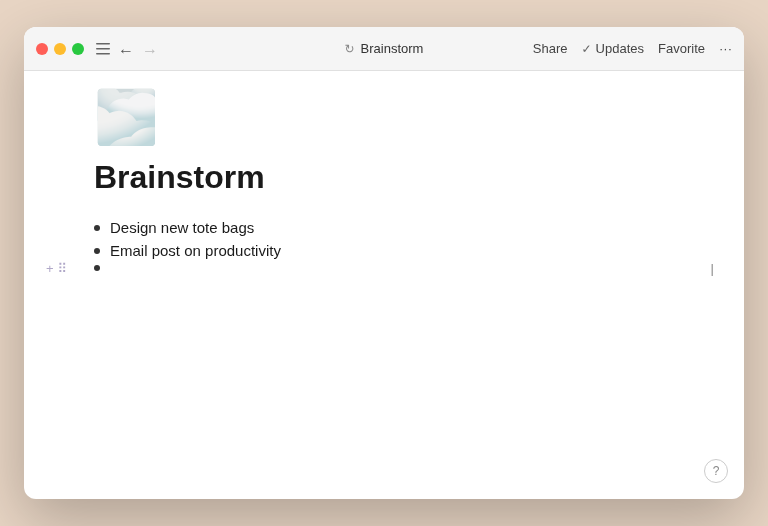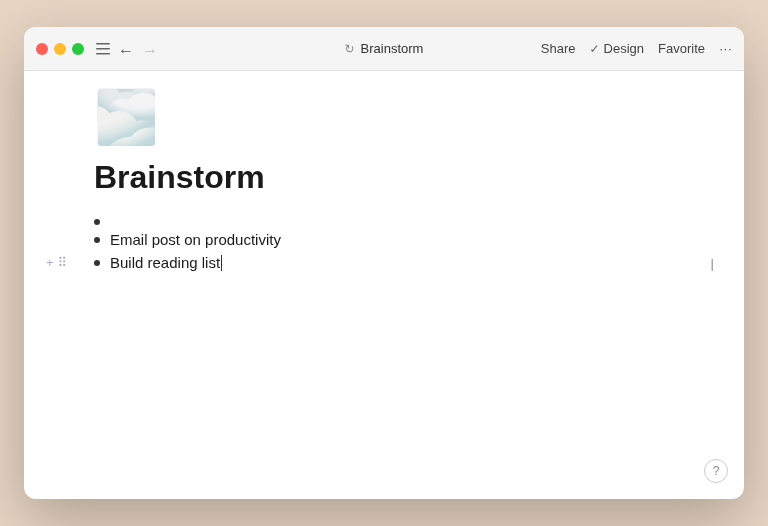--- a/index.html
+++ b/index.html
@@ -258,21 +258,21 @@
       <span class="refresh-icon">↻</span>
       <span>Brainstorm</span>
     </div>
 
     <div class="right-actions">
       <span class="action-btn">
         <span>Share</span>
       </span>
       <span class="action-btn">
         <span class="check">✓</span>
-        <span>Design</span>
+        <span>Updates</span>
       </span>
       <span class="action-btn">
         <span>Favorite</span>
       </span>
       <span class="action-btn">
         <span>···</span>
       </span>
     </div>
   </div>
 
@@ -281,35 +281,35 @@
     <div class="page-icon">
       <span class="cloud-emoji">🌫️</span>
     </div>
 
     <h1 class="page-title">Brainstorm</h1>
 
     <div class="list-container">
 
       <div class="list-item">
         <div class="bullet"></div>
+        <span class="list-item-text">Design new tote bags</span>
       </div>
 
 
       <div class="list-item">
         <div class="bullet"></div>
         <span class="list-item-text">Email post on productivity</span>
       </div>
 
       <div class="list-item active">
         <div class="list-item-controls" style="opacity: 1;">
           <span class="control-btn">+</span>
           <span class="control-btn">⠿</span>
         </div>
         <div class="bullet"></div>
-        <span class="list-item-text cursor-line">Build reading list</span>
         <span class="cursor-indicator">|</span>
       </div>
 
     </div>
   </div>
 
   <div class="help-btn">
     <span>?</span>
   </div>
 

